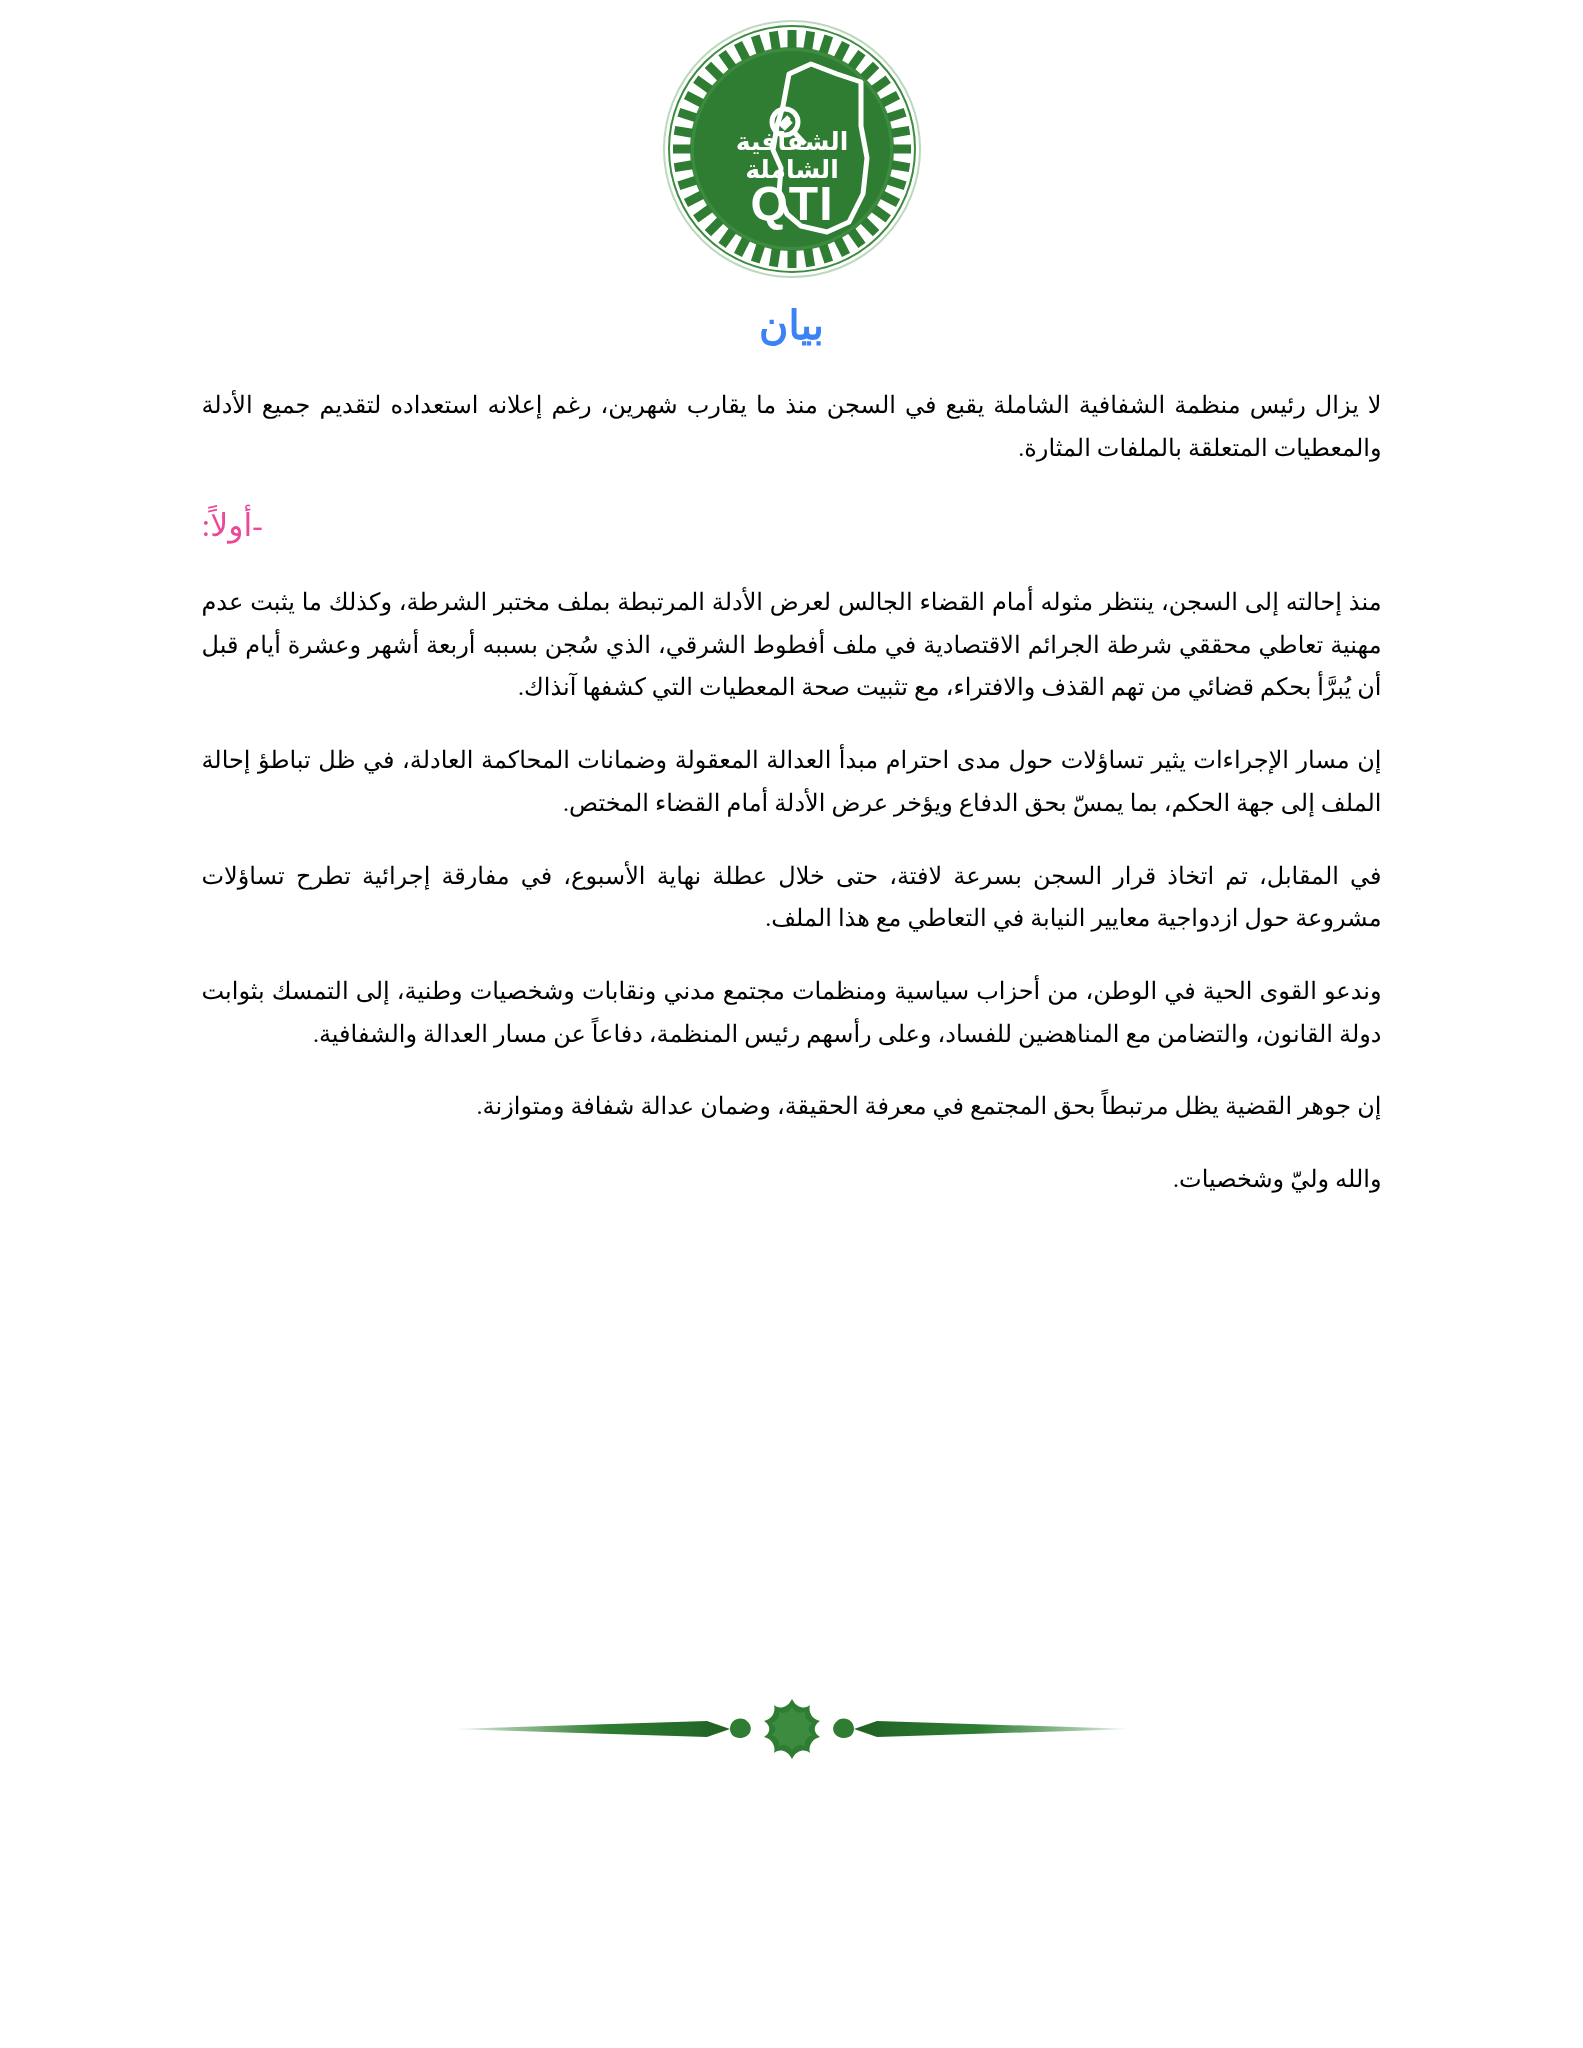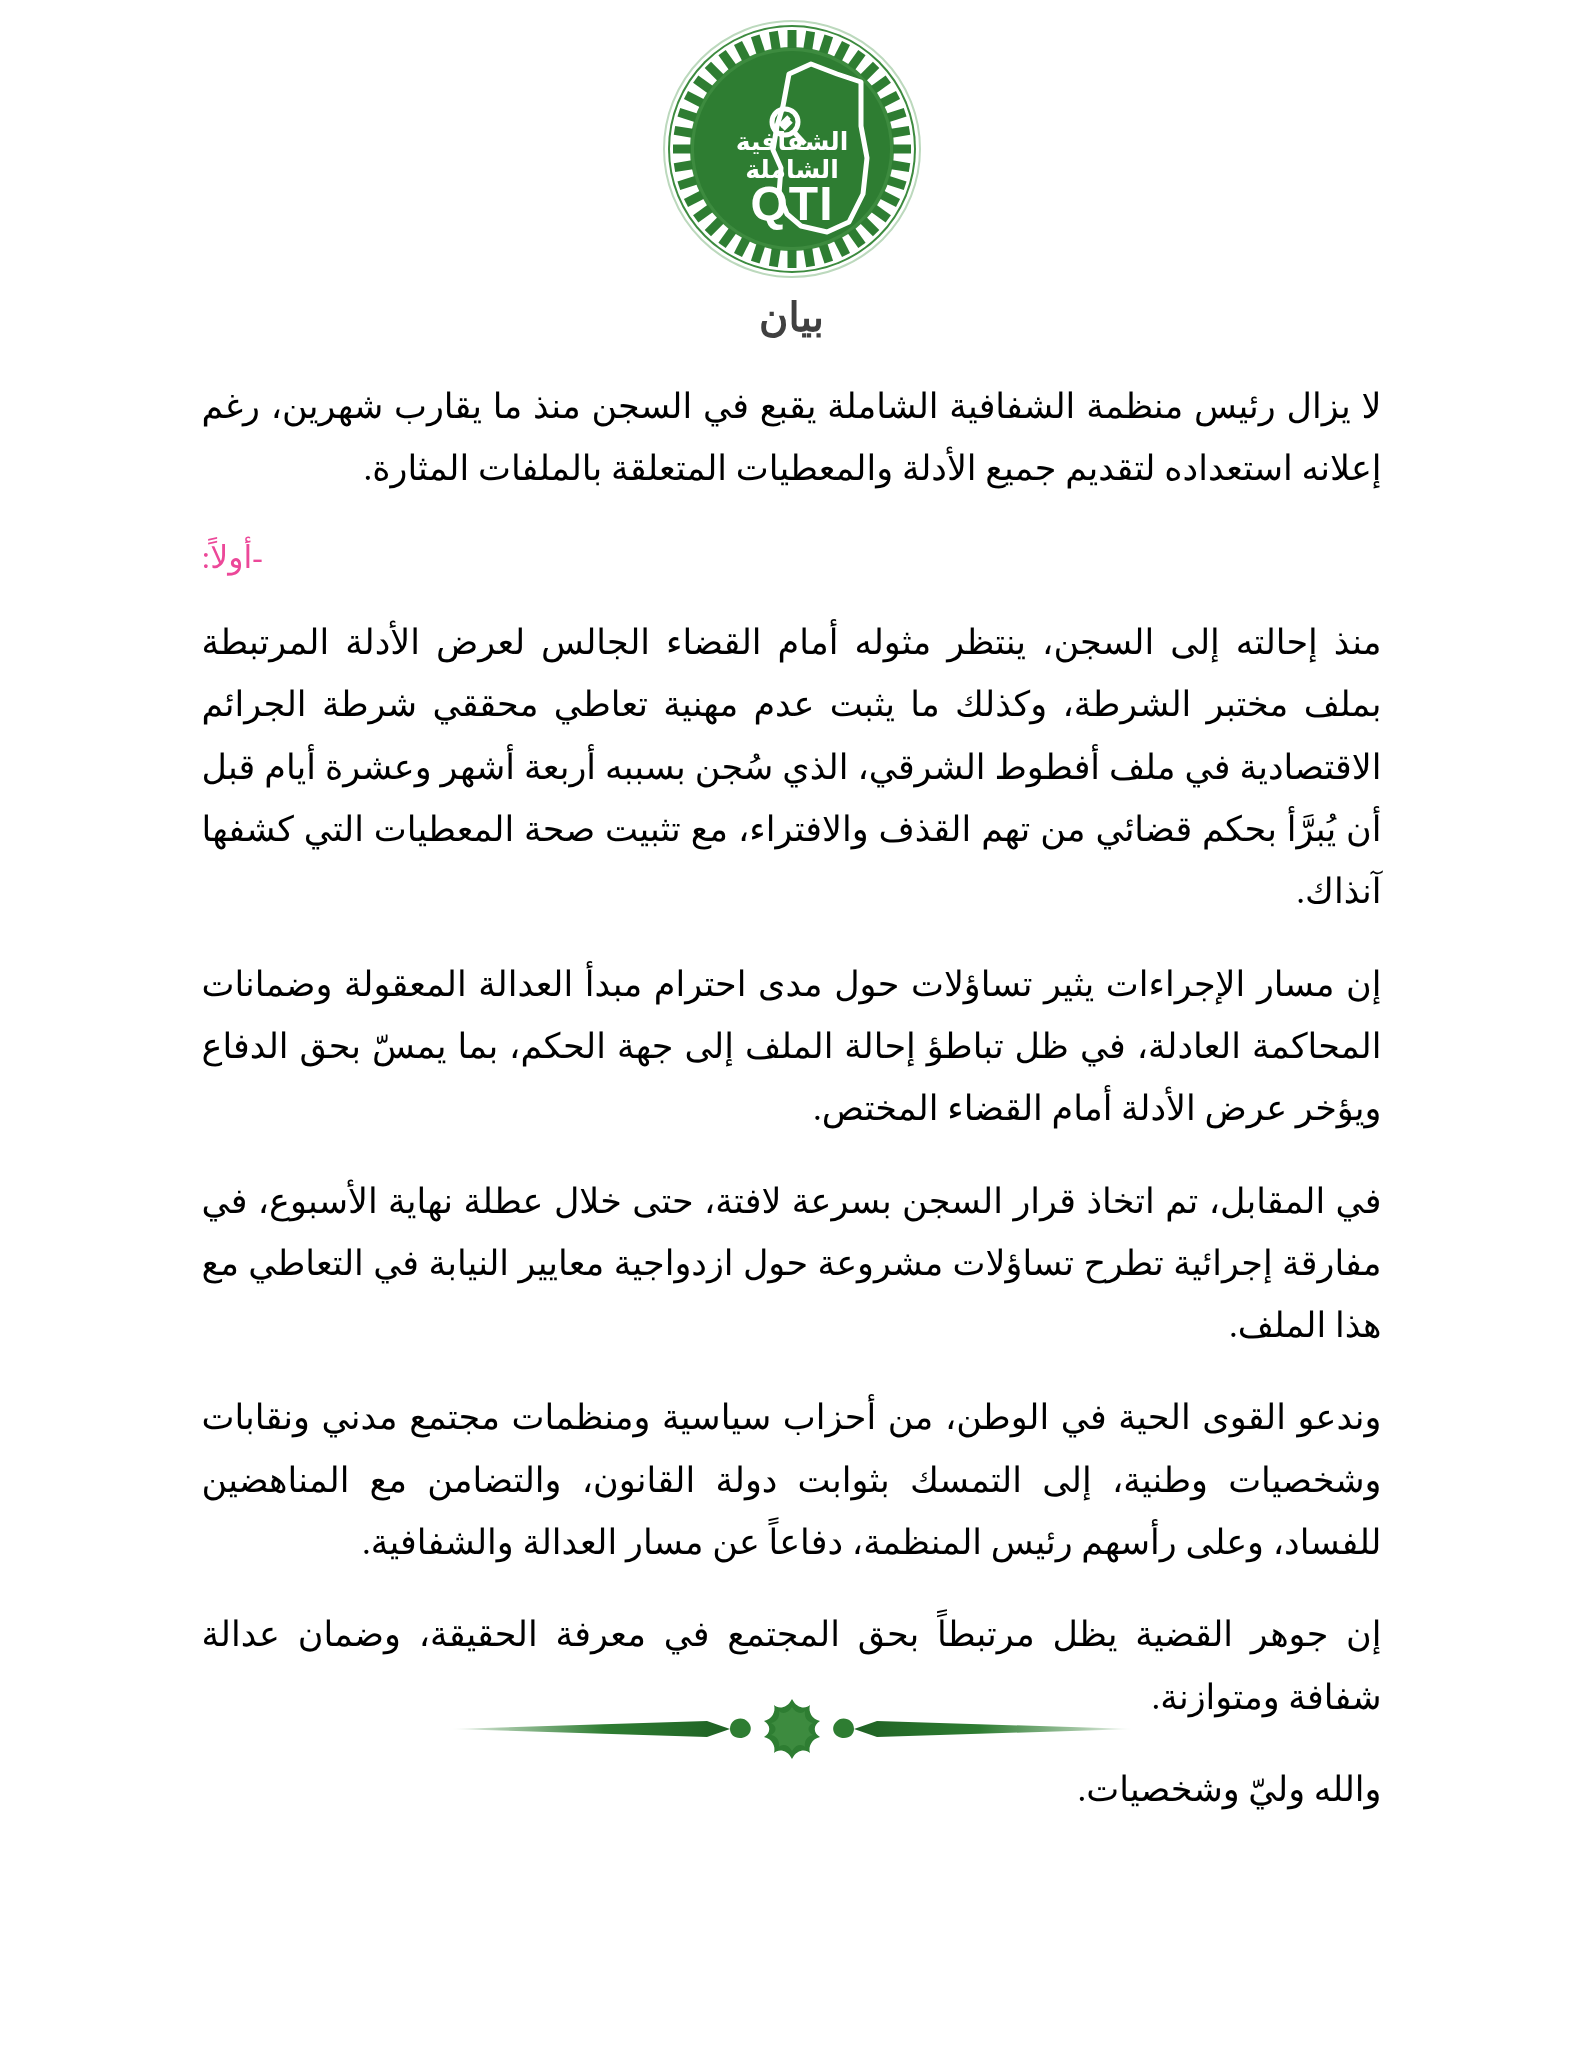--- a/index.html
+++ b/index.html
@@ -36,38 +36,38 @@
     width: 262px;
     height: 262px;
   }
   .logo svg { display: block; }
 
   
   .doc-title {
     text-align: center;
     font-size: 40px;
     font-weight: bold;
-    margin-top: 14px;
+    margin-top: 22px;
     letter-spacing: 0;
     line-height: 1.2;
-    color: #404040;
+    color: #3b82f6;
   }
 
   
   .content {
     margin: 0 auto;
     width: 1180px;
     padding-top: 34px;
   }
 
   p.para {
     direction: rtl;
     text-align: justify;
     text-align-last: right;
-    font-size: 35px;
+    font-size: 24px;
     line-height: 1.78;
     margin: 0 0 30px 0;
     color: #000;
     unicode-bidi: isolate;
   }
 
   p.heading {
     direction: rtl;
     text-align: left;
     font-size: 31.5px;

